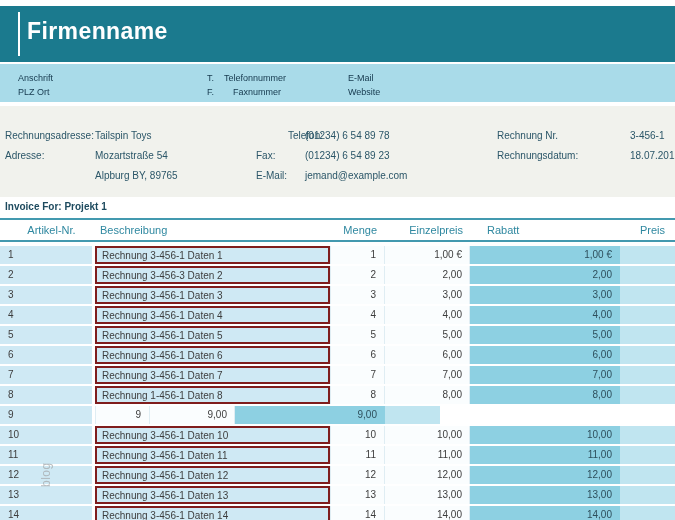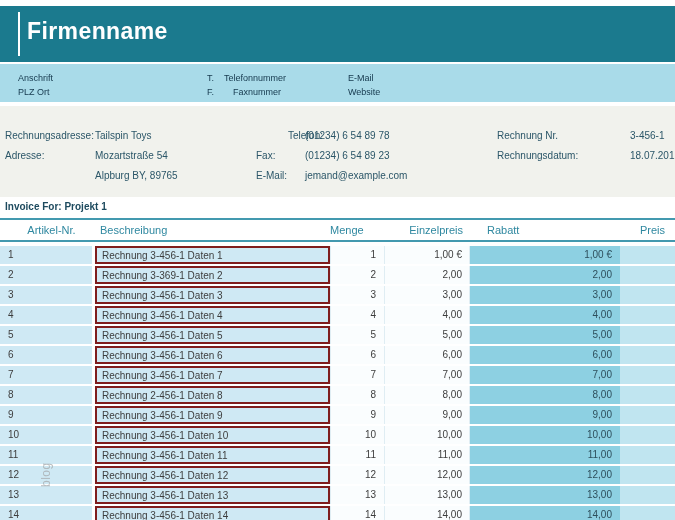--- a/index.html
+++ b/index.html
@@ -18,21 +18,21 @@
   .info{position:absolute;left:0;top:106px;width:675px;height:91px;background:#f1f2ed;font-size:10px;color:#2b5668;}
   .in{position:absolute;white-space:nowrap;line-height:12px;}
   .invoice-for{position:absolute;left:5px;top:201px;font-size:10px;font-weight:bold;color:#1d4a5e;white-space:nowrap;}
   
   .items-table{position:absolute;left:0;top:218px;width:675px;}
   .thead{display:flex;height:20px;background:#ffffff;border-top:2px solid #4399af;border-bottom:2px solid #4399af;
          color:#2f88a0;font-size:11px;align-items:center;box-sizing:content-box;}
   .th{box-sizing:border-box;white-space:nowrap;overflow:hidden;}
   .th-nr{width:95px;padding-left:8px;text-align:center;}
   .th-besch{width:235px;padding-left:5px;}
-  .th-menge{width:55px;text-align:left;padding-right:8px;}
+  .th-menge{width:55px;text-align:right;padding-right:8px;}
   .th-einzel{width:85px;text-align:right;padding-right:7px;}
   .th-rabatt{width:150px;padding-left:17px;}
   .th-preis{width:55px;text-align:right;padding-right:10px;}
   .rows{margin-top:4px;}
   .trow{display:flex;height:18px;margin-bottom:2px;font-size:10px;color:#3d3d3d;line-height:18px;}
   .cell{box-sizing:border-box;white-space:nowrap;overflow:hidden;}
   .c-nr{width:92px;background:#cfe9f4;padding-left:8px;}
   .rowgap{width:3px;background:transparent;}
   .c-besch{width:235px;background:#cfe9f4;border:2px solid #7f1d1d;padding-left:5px;line-height:16px;}
   .c-menge{width:55px;background:#fafdfe;text-align:right;padding-right:8px;border-left:1px solid #dfedf3;border-right:1px solid #dfedf3;}
@@ -102,21 +102,21 @@
       <div class="cell c-besch">Rechnung 3-456-1 Daten 1</div>
       <div class="cell c-menge">1</div>
       <div class="cell c-einzel">1,00 €</div>
       <div class="cell c-rabatt">1,00 €</div>
       <div class="cell c-preis"></div>
     </div>
 
     <div class="trow">
       <div class="cell c-nr">2</div>
       <div class="rowgap"></div>
-      <div class="cell c-besch">Rechnung 3-369-1 Daten 2</div>
+      <div class="cell c-besch">Rechnung 3-456-3 Daten 2</div>
       <div class="cell c-menge">2</div>
       <div class="cell c-einzel">2,00</div>
       <div class="cell c-rabatt">2,00</div>
       <div class="cell c-preis"></div>
     </div>
 
     <div class="trow">
       <div class="cell c-nr">3</div>
       <div class="rowgap"></div>
       <div class="cell c-besch">Rechnung 3-456-1 Daten 3</div>
@@ -162,31 +162,30 @@
       <div class="cell c-besch">Rechnung 3-456-1 Daten 7</div>
       <div class="cell c-menge">7</div>
       <div class="cell c-einzel">7,00</div>
       <div class="cell c-rabatt">7,00</div>
       <div class="cell c-preis"></div>
     </div>
 
     <div class="trow">
       <div class="cell c-nr">8</div>
       <div class="rowgap"></div>
-      <div class="cell c-besch">Rechnung 2-456-1 Daten 8</div>
+      <div class="cell c-besch">Rechnung 1-456-1 Daten 8</div>
       <div class="cell c-menge">8</div>
       <div class="cell c-einzel">8,00</div>
       <div class="cell c-rabatt">8,00</div>
       <div class="cell c-preis"></div>
     </div>
 
     <div class="trow">
       <div class="cell c-nr">9</div>
       <div class="rowgap"></div>
-      <div class="cell c-besch">Rechnung 3-456-1 Daten 9</div>
       <div class="cell c-menge">9</div>
       <div class="cell c-einzel">9,00</div>
       <div class="cell c-rabatt">9,00</div>
       <div class="cell c-preis"></div>
     </div>
 
     <div class="trow">
       <div class="cell c-nr">10</div>
       <div class="rowgap"></div>
       <div class="cell c-besch">Rechnung 3-456-1 Daten 10</div>

